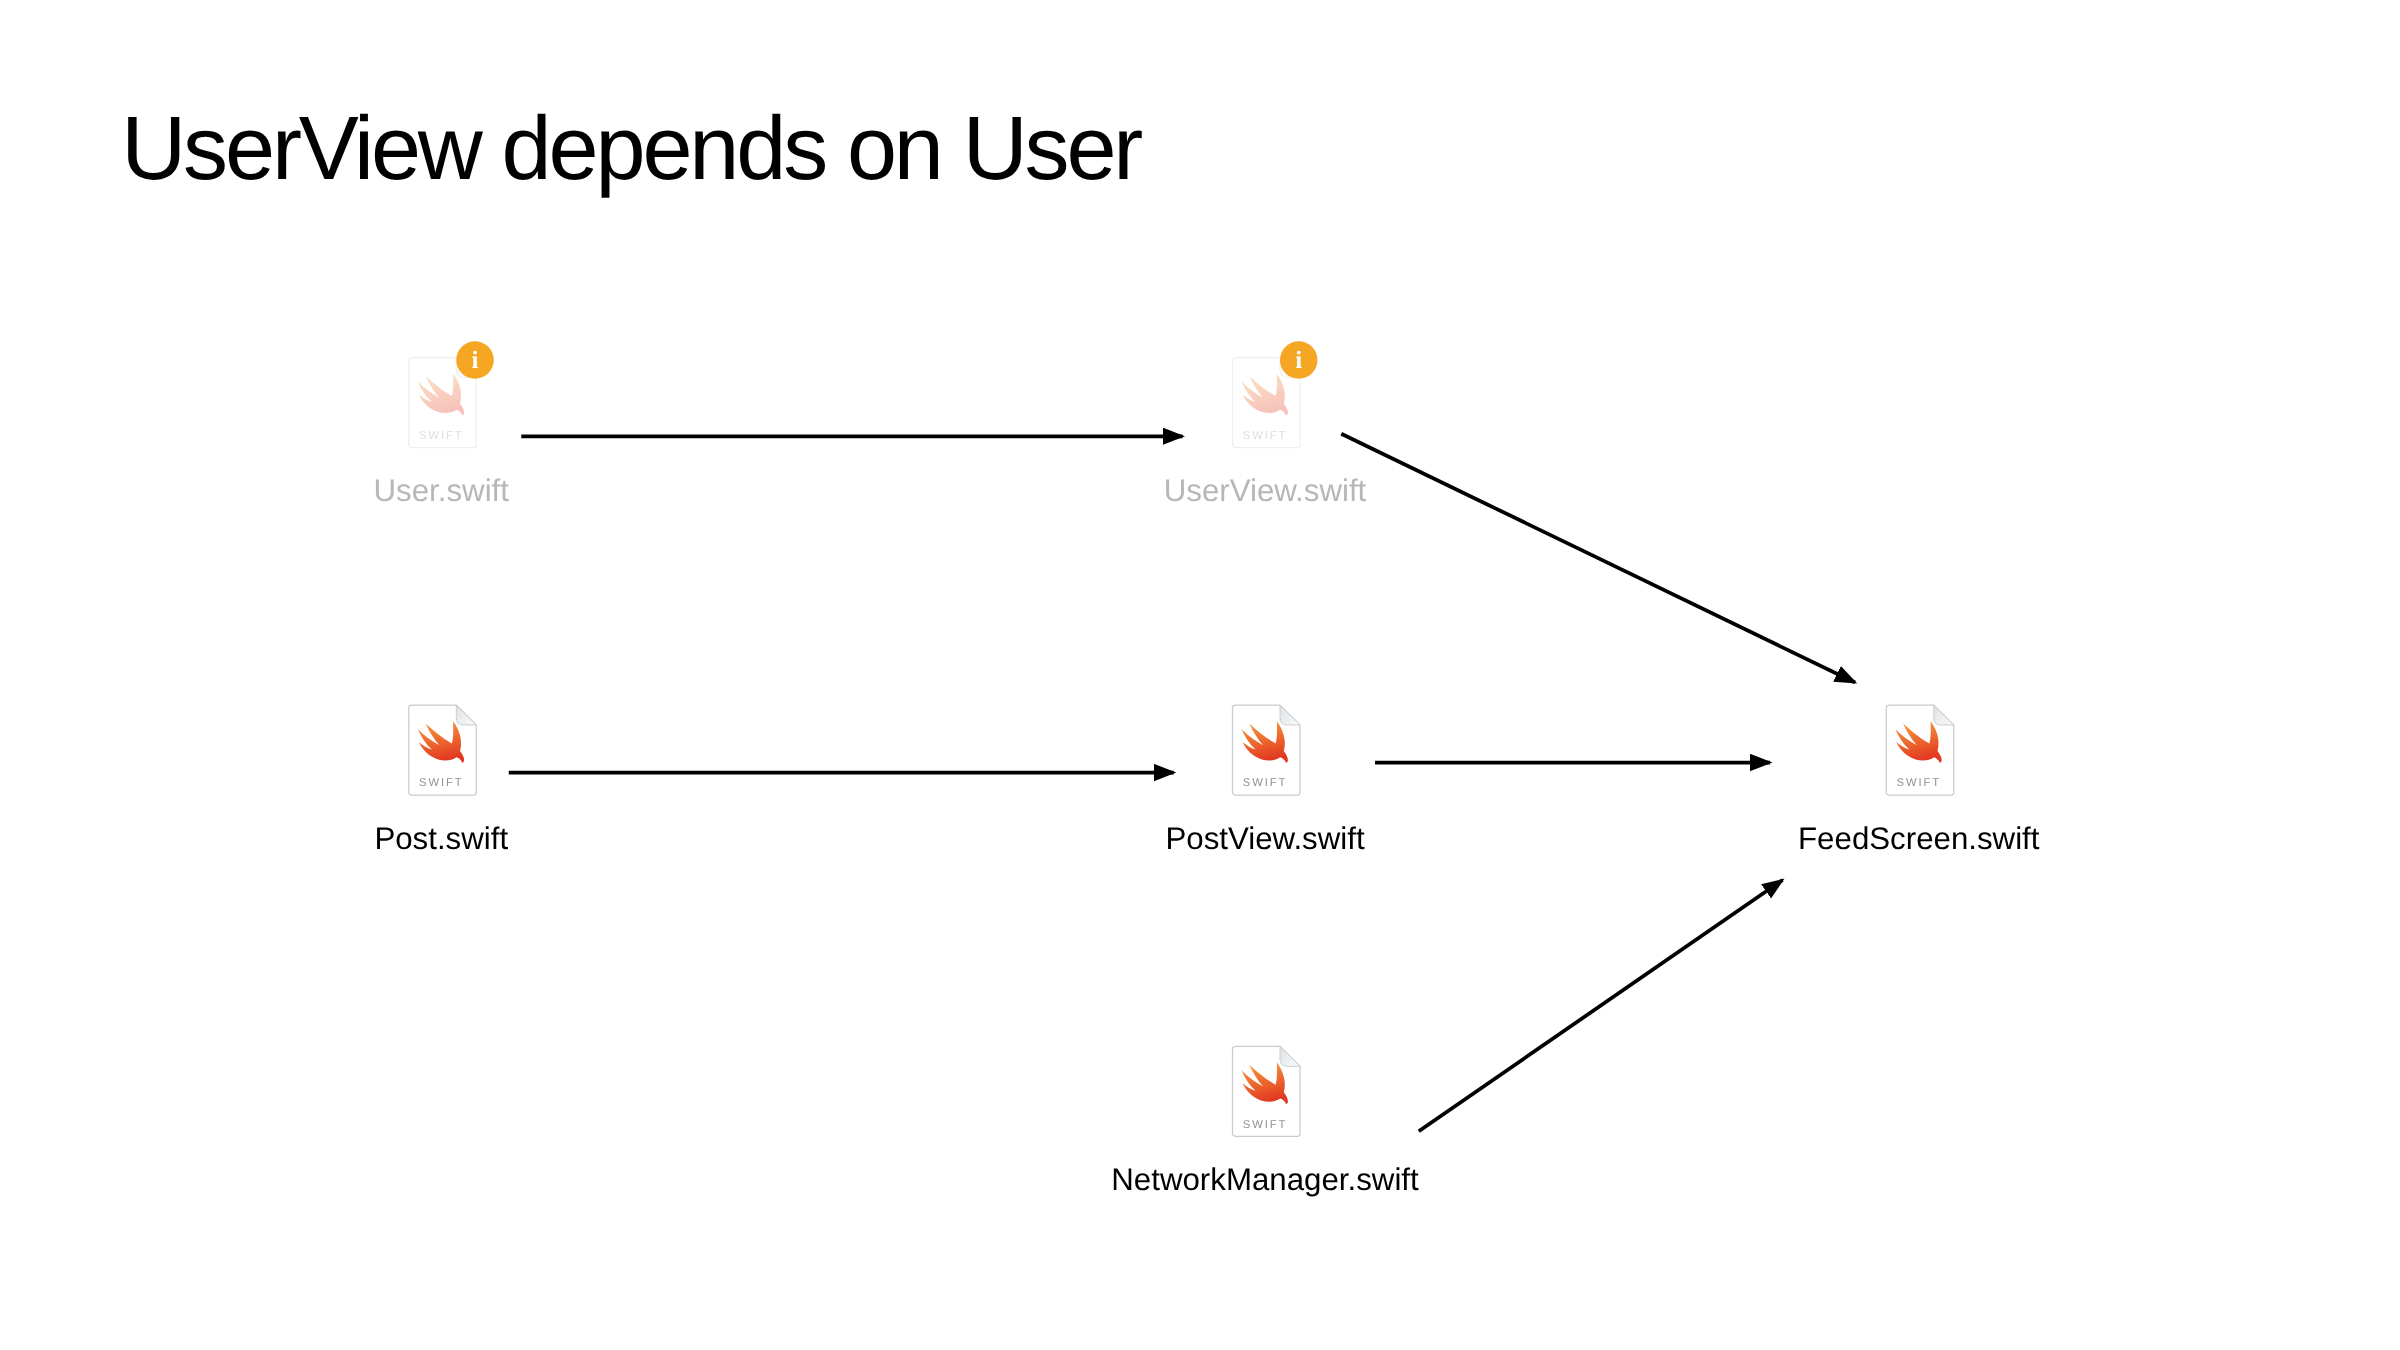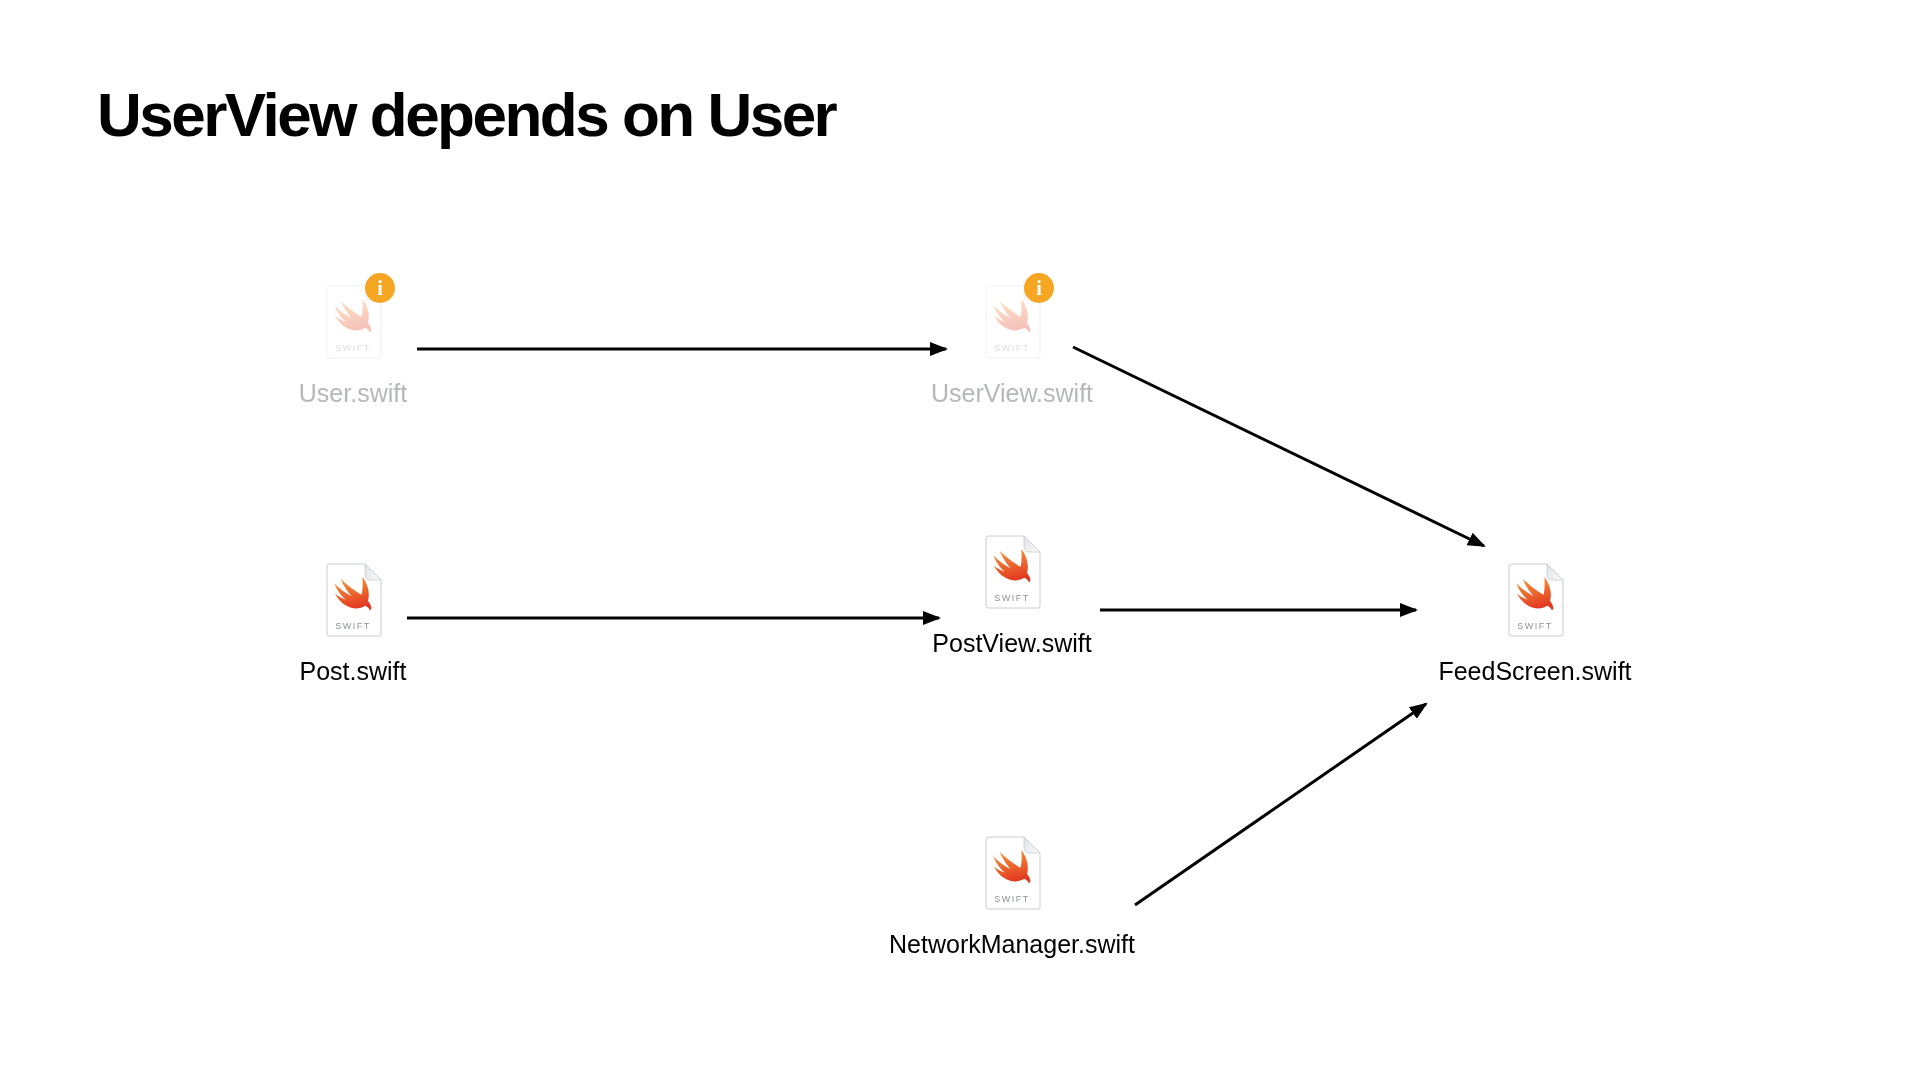--- a/index.html
+++ b/index.html
@@ -9,36 +9,36 @@
   }
   *{margin:0;padding:0;box-sizing:border-box;}
   html,body{width:1920px;height:1080px;overflow:hidden;}
   body{
     background:var(--background,#fff);
     font-family:"Liberation Sans", sans-serif;
     position:relative;
   }
   .slide-title{
     position:absolute; left:97px; top:82px;
-    font-size:62px; font-weight:bold; letter-spacing:-2.5px;
+    font-size:72px; font-weight:normal; letter-spacing:-2.5px;
     color:var(--title,#000); line-height:1.05; white-space:nowrap;
   }
   .arrow-layer{
     position:absolute; left:0; top:0; width:1920px; height:1080px;
     pointer-events:none;
   }
   .edge-line{ stroke:var(--arrow,#000); stroke-width:3; }
   .node{
     position:absolute; width:300px;
     display:flex; flex-direction:column; align-items:center;
   }
   .node-user{left:203px; top:285px;}
   .node-userview{left:862px; top:285px;}
   .node-post{left:203px; top:563px;text-align:center;}
-  .node-postview{left:862px; top:535px;}
+  .node-postview{left:862px; top:563px;}
   .node-feedscreen{left:1385px; top:563px;}
   .node-networkmanager{left:862px; top:836px;}
   .icon-wrap{ position:relative; width:58px; height:74px; }
   .file-icon-svg{ width:58px; height:74px; display:block; }
   .faded .file-icon-svg{ opacity:0.3; }
   .node-label{
     margin-top:21px; font-size:25px; color:var(--label,#000);
     white-space:nowrap; line-height:1.1;
   }
   .faded .node-label{ color:var(--faded-label,#B5B7B9); }

